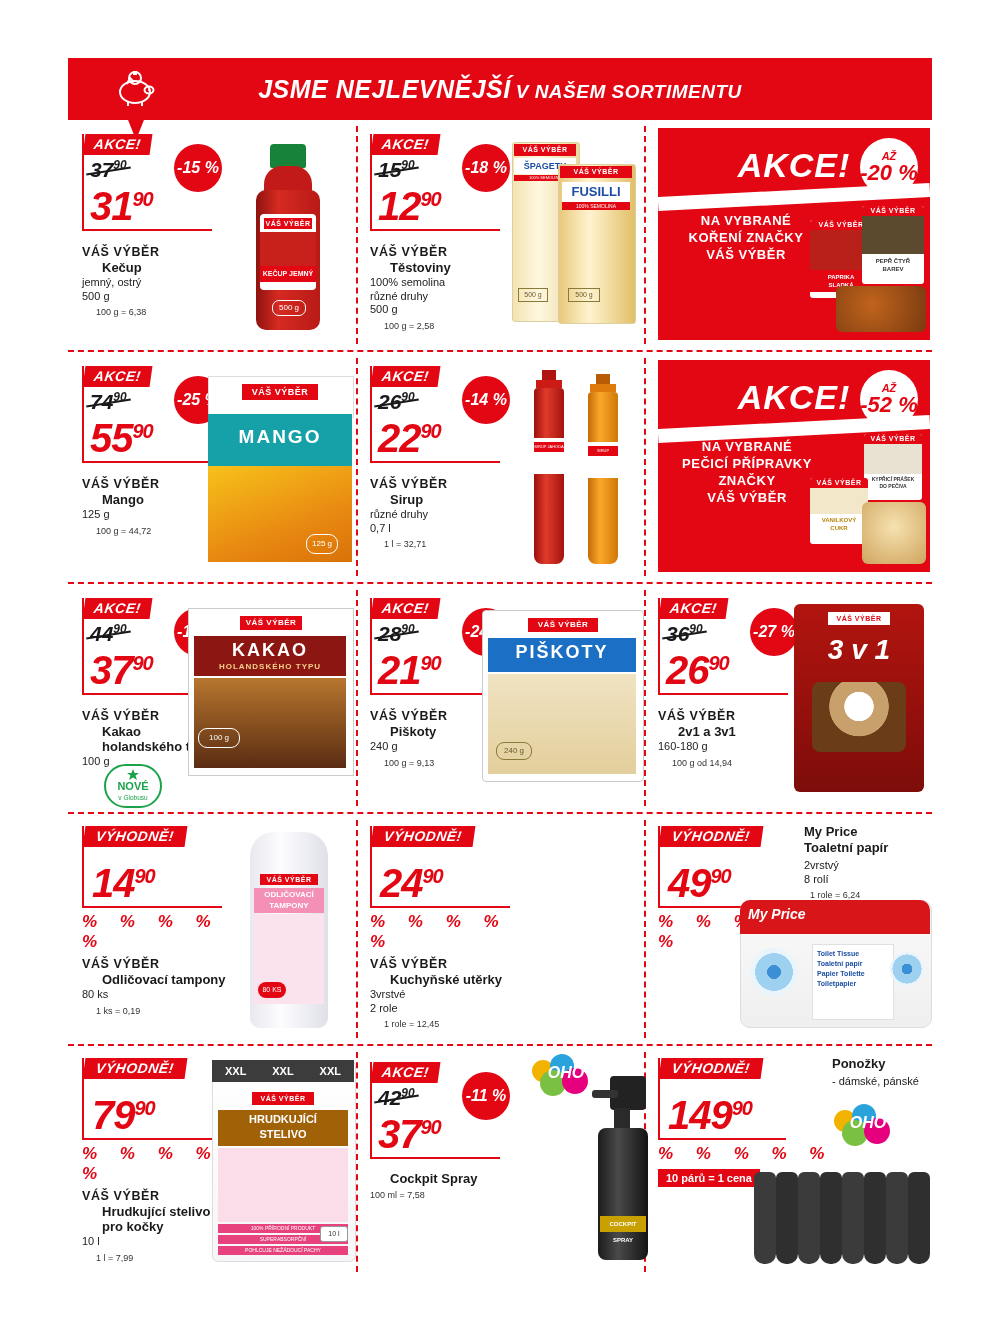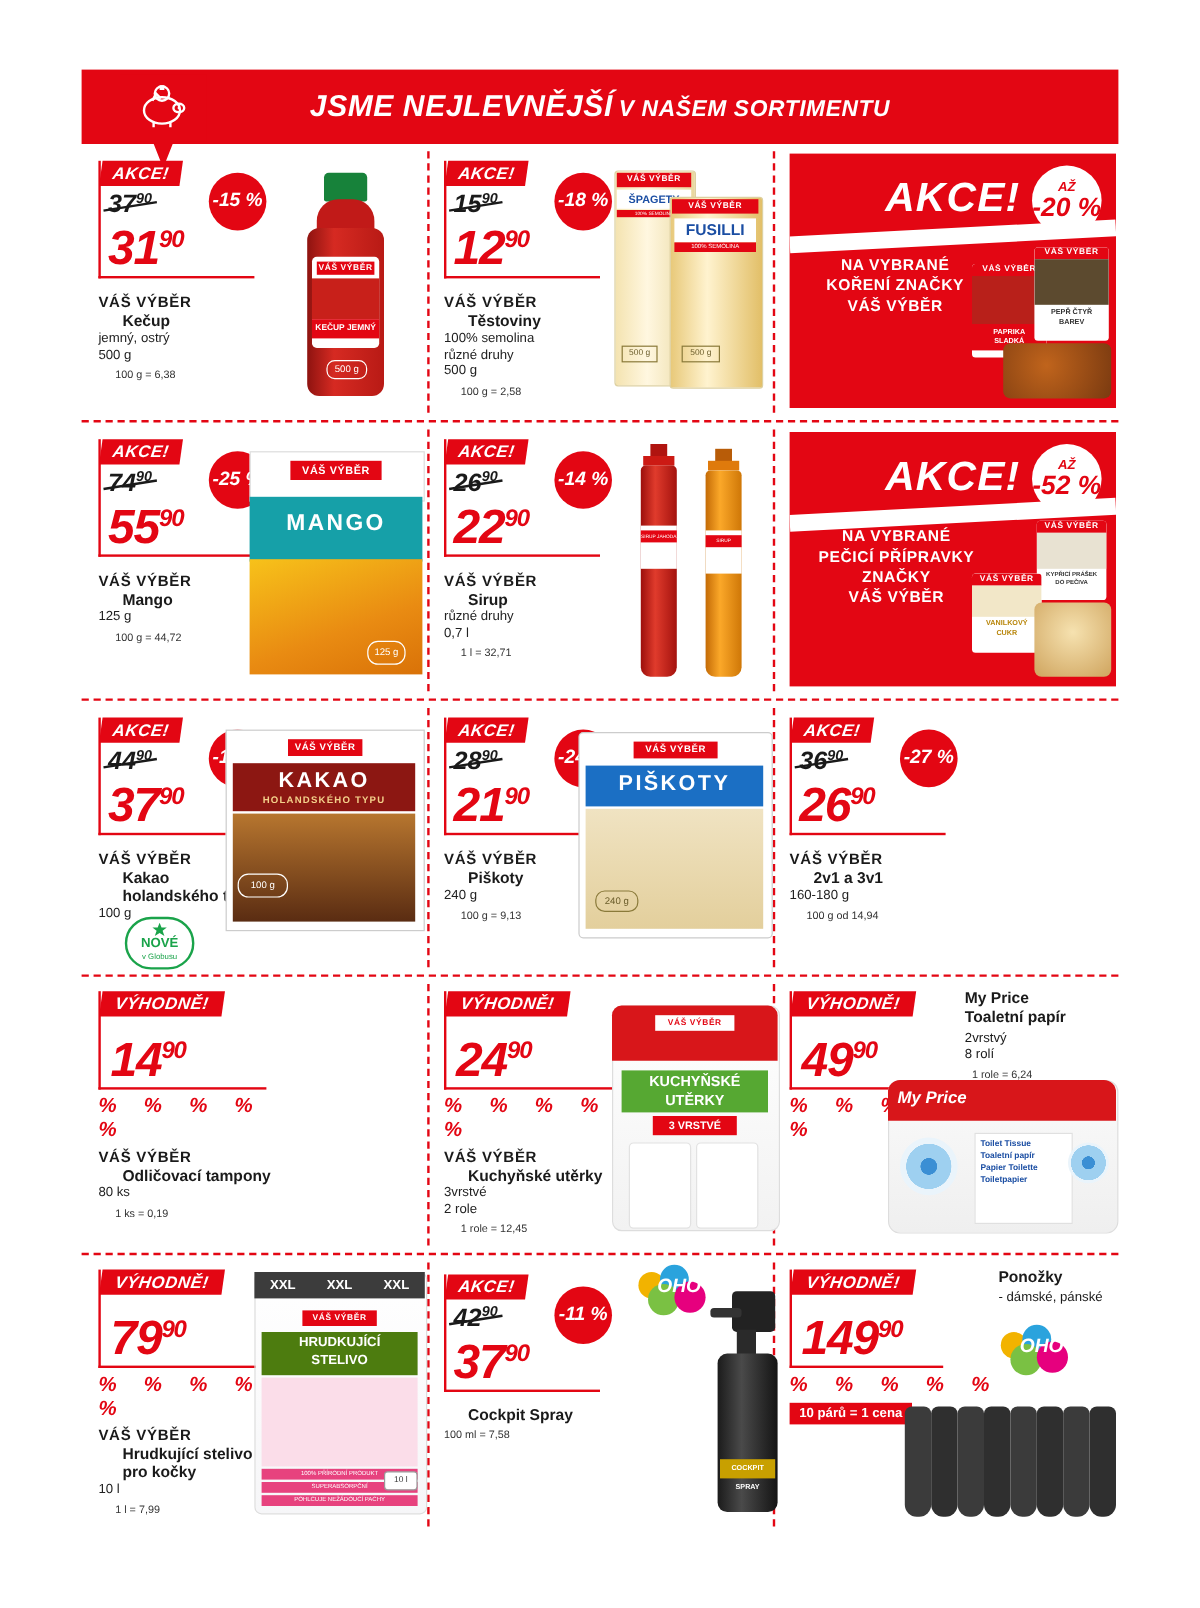--- a/index.html
+++ b/index.html
@@ -411,20 +411,26 @@
             <div class="newprice" style="margin-left:6px;"><span>26</span><sup>90</sup></div>
           </div>
           <div class="disc" style="left:92px;top:10px;width:48px;height:48px;">-27 %</div>
         </div>
         <div style="position:absolute;left:14px;top:118px;width:150px;">
           <div class="brand">VÁŠ VÝBĚR</div>
           <div class="pname">2v1 a 3v1</div>
           <div class="pdesc" style="white-space:pre-line;">160-180 g</div>
           <div class="unit">100 g od 14,94</div>
         </div>
+        <div class="art" style="left:150px;top:20px;width:130px;height:192px;">
+          <div style="position:absolute;left:0;top:0;width:130px;height:188px;background:linear-gradient(180deg,#b3140f,#7d0d0a);border-radius:6px;"></div>
+          <div class="vv-band" style="position:absolute;left:34px;top:8px;width:62px;height:13px;line-height:13px;background:#fff;color:#e30613;">VÁŠ VÝBĚR</div>
+          <div style="position:absolute;left:0;top:30px;width:130px;text-align:center;color:#fff;font-weight:bold;font-style:italic;font-size:28px;">3 v 1</div>
+          <div style="position:absolute;left:18px;top:78px;width:94px;height:70px;background:radial-gradient(circle at 50% 35%,#fff 0 22%,#c8a06c 23% 45%,#6a3c18 46%);border-radius:8px;"></div>
+        </div>
       </div>
     </div>
 
     <div class="row" style="top:694px;height:230px;">
       <div class="vsep" style="left:288px;"></div>
       <div class="vsep" style="left:576px;"></div>
 
       <div class="cell" style="left:0;width:288px;">
         <div class="tag" style="position:absolute;left:14px;top:12px;width:150px;">
           <div class="price-box" style="padding-right:36px;">
@@ -432,46 +438,44 @@
             <div class="newprice" style="margin-left:8px;margin-top:12px;"><span>14</span><sup>90</sup></div>
           </div>
           <div class="pct-row">% % % % %</div>
         </div>
         <div style="position:absolute;left:14px;top:136px;width:160px;">
           <div class="brand">VÁŠ VÝBĚR</div>
           <div class="pname">Odličovací tampony</div>
           <div class="pdesc" style="white-space:pre-line;">80 ks</div>
           <div class="unit">1 ks = 0,19</div>
         </div>
+        <div class="art" style="left:168px;top:18px;width:110px;height:198px;">
+          <div style="position:absolute;left:14px;top:0;width:78px;height:196px;background:linear-gradient(90deg,#e8e8ee,#fdfdff 40%,#dfe0e8);border-radius:24px 24px 10px 10px;"></div>
+          <div class="vv-band" style="position:absolute;left:24px;top:42px;width:58px;height:11px;line-height:11px;">VÁŠ VÝBĚR</div>
+          <div style="position:absolute;left:18px;top:56px;width:70px;height:24px;background:#f48fb6;color:#fff;font-size:8px;font-weight:bold;text-align:center;white-space:pre-line;line-height:11px;padding-top:1px;">ODLIČOVACÍ
+TAMPONY</div>
+          <div style="position:absolute;left:18px;top:82px;width:70px;height:90px;background:#fbe3ee;"></div>
+          <div style="position:absolute;left:22px;top:150px;width:28px;height:16px;border-radius:8px;background:#e30613;color:#fff;font-size:7px;text-align:center;line-height:16px;">80 KS</div>
+        </div>
       </div>
 
       <div class="cell" style="left:288px;width:288px;">
         <div class="tag" style="position:absolute;left:14px;top:12px;width:160px;">
           <div class="price-box" style="padding-right:36px;">
             <div class="vyhodne-flag">VÝHODNĚ!</div>
             <div class="newprice" style="margin-left:8px;margin-top:12px;"><span>24</span><sup>90</sup></div>
           </div>
           <div class="pct-row">% % % % %</div>
         </div>
         <div style="position:absolute;left:14px;top:136px;width:160px;">
           <div class="brand">VÁŠ VÝBĚR</div>
           <div class="pname">Kuchyňské utěrky</div>
           <div class="pdesc" style="white-space:pre-line;">3vrstvé
 2 role</div>
           <div class="unit">1 role = 12,45</div>
-        </div>
-        <div class="art" style="left:154px;top:24px;width:140px;height:190px;">
-          <div style="position:absolute;left:0;top:0;width:138px;height:186px;background:linear-gradient(180deg,#fff,#f2f2f2);border:1px solid #ddd;border-radius:8px;"></div>
-          <div style="position:absolute;left:0;top:0;width:138px;height:46px;background:#d8161a;border-radius:8px 8px 0 0;"></div>
-          <div class="vv-band" style="position:absolute;left:36px;top:8px;width:66px;height:13px;line-height:13px;background:#fff;color:#e30613;">VÁŠ VÝBĚR</div>
-          <div style="position:absolute;left:8px;top:54px;width:122px;height:34px;background:#56a832;color:#fff;font-weight:bold;font-size:12px;text-align:center;white-space:pre-line;line-height:16px;padding-top:1px;">KUCHYŇSKÉ
-UTĚRKY</div>
-          <div style="position:absolute;left:34px;top:92px;width:70px;height:16px;background:#e30613;color:#fff;font-weight:bold;font-size:9px;text-align:center;line-height:16px;">3 VRSTVÉ</div>
-          <div style="position:absolute;left:14px;top:114px;width:50px;height:70px;background:#fff;border:1px solid #e2e2e2;border-radius:4px;"></div>
-          <div style="position:absolute;left:70px;top:114px;width:50px;height:70px;background:#fff;border:1px solid #e2e2e2;border-radius:4px;"></div>
         </div>
       </div>
 
       <div class="cell" style="left:576px;width:288px;">
         <div class="tag" style="position:absolute;left:14px;top:12px;width:150px;">
           <div class="price-box" style="padding-right:36px;">
             <div class="vyhodne-flag">VÝHODNĚ!</div>
             <div class="newprice" style="margin-left:8px;margin-top:12px;"><span>49</span><sup>90</sup></div>
           </div>
           <div class="pct-row">% % % % %</div>
@@ -517,21 +521,21 @@
           <div class="unit">1 l = 7,99</div>
         </div>
         <div class="art" style="left:144px;top:14px;width:144px;height:206px;">
           <div style="position:absolute;left:0;top:0;width:142px;height:200px;background:linear-gradient(180deg,#ffffff,#f6f6f8);border:1px solid #ddd;border-radius:6px;"></div>
           <div style="position:absolute;left:0;top:0;width:142px;height:22px;background:#3c3c3c;color:#fff;font-weight:bold;font-size:11px;display:flex;justify-content:space-around;align-items:center;">
             <span>XXL</span>
             <span>XXL</span>
             <span>XXL</span>
           </div>
           <div class="vv-band" style="position:absolute;left:40px;top:32px;width:62px;height:13px;line-height:13px;">VÁŠ VÝBĚR</div>
-          <div style="position:absolute;left:6px;top:50px;width:130px;height:34px;background:#4d7c0f;color:#fff;font-weight:bold;font-size:11px;text-align:center;white-space:pre-line;line-height:15px;padding-top:2px;">HRUDKUJÍCÍ
+          <div style="position:absolute;left:6px;top:50px;width:130px;height:34px;background:#a16207;color:#fff;font-weight:bold;font-size:11px;text-align:center;white-space:pre-line;line-height:15px;padding-top:2px;">HRUDKUJÍCÍ
 STELIVO</div>
           <div style="position:absolute;left:6px;top:88px;width:130px;height:74px;background:#fbdde9;"></div>
           <div style="position:absolute;left:6px;top:164px;width:130px;height:9px;background:#e7427e;color:#fff;font-size:5px;text-align:center;line-height:9px;">100% PŘÍRODNÍ PRODUKT</div>
           <div style="position:absolute;left:6px;top:175px;width:130px;height:9px;background:#e7427e;color:#fff;font-size:5px;text-align:center;line-height:9px;">SUPERABSORPČNÍ</div>
           <div style="position:absolute;left:6px;top:186px;width:130px;height:9px;background:#e7427e;color:#fff;font-size:5px;text-align:center;line-height:9px;">POHLCUJE NEŽÁDOUCÍ PACHY</div>
           <div style="position:absolute;left:108px;top:166px;width:26px;height:14px;border:1px solid #999;border-radius:3px;background:#fff;color:#333;font-size:7px;text-align:center;line-height:14px;">10 l</div>
         </div>
       </div>
 
       <div class="cell" style="left:288px;width:288px;">

